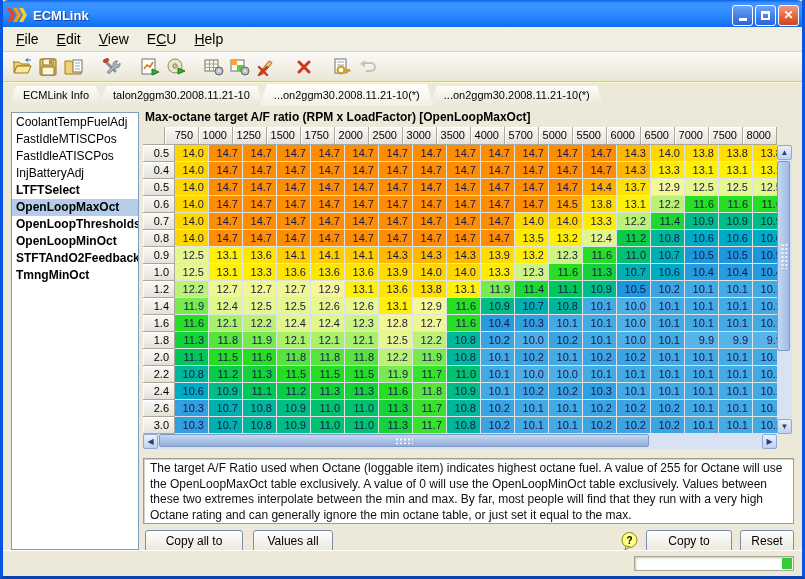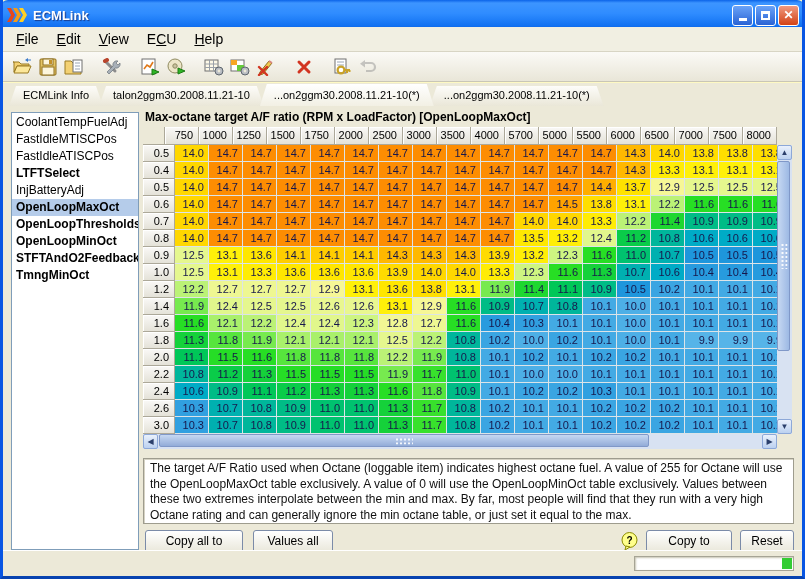--- a/index.html
+++ b/index.html
@@ -226,22 +226,22 @@
       <span class="tab">talon2ggm30.2008.11.21-10</span>
       <span class="tab active">...on2ggm30.2008.11.21-10(*)</span>
       <span class="tab">...on2ggm30.2008.11.21-10(*)</span>
     </div>
 
   <div class="content">
     <div class="sidebar" id="sidebar">
         <div class="side-item">CoolantTempFuelAdj</div>
         <div class="side-item">FastIdleMTISCPos</div>
         <div class="side-item">FastIdleATISCPos</div>
+        <div class="side-item">InjBatteryAdj</div>
         <div class="side-item bold">LTFTSelect</div>
-        <div class="side-item">InjBatteryAdj</div>
         <div class="side-item bold selected">OpenLoopMaxOct</div>
         <div class="side-item bold">OpenLoopThresholds</div>
         <div class="side-item bold">OpenLoopMinOct</div>
         <div class="side-item bold">STFTAndO2Feedback</div>
         <div class="side-item bold">TmngMinOct</div>
       </div>
 
     <div class="rightpanel">
       <div class="grid-title">Max-octane target A/F ratio (RPM x LoadFactor) [OpenLoopMaxOct]</div>
 

